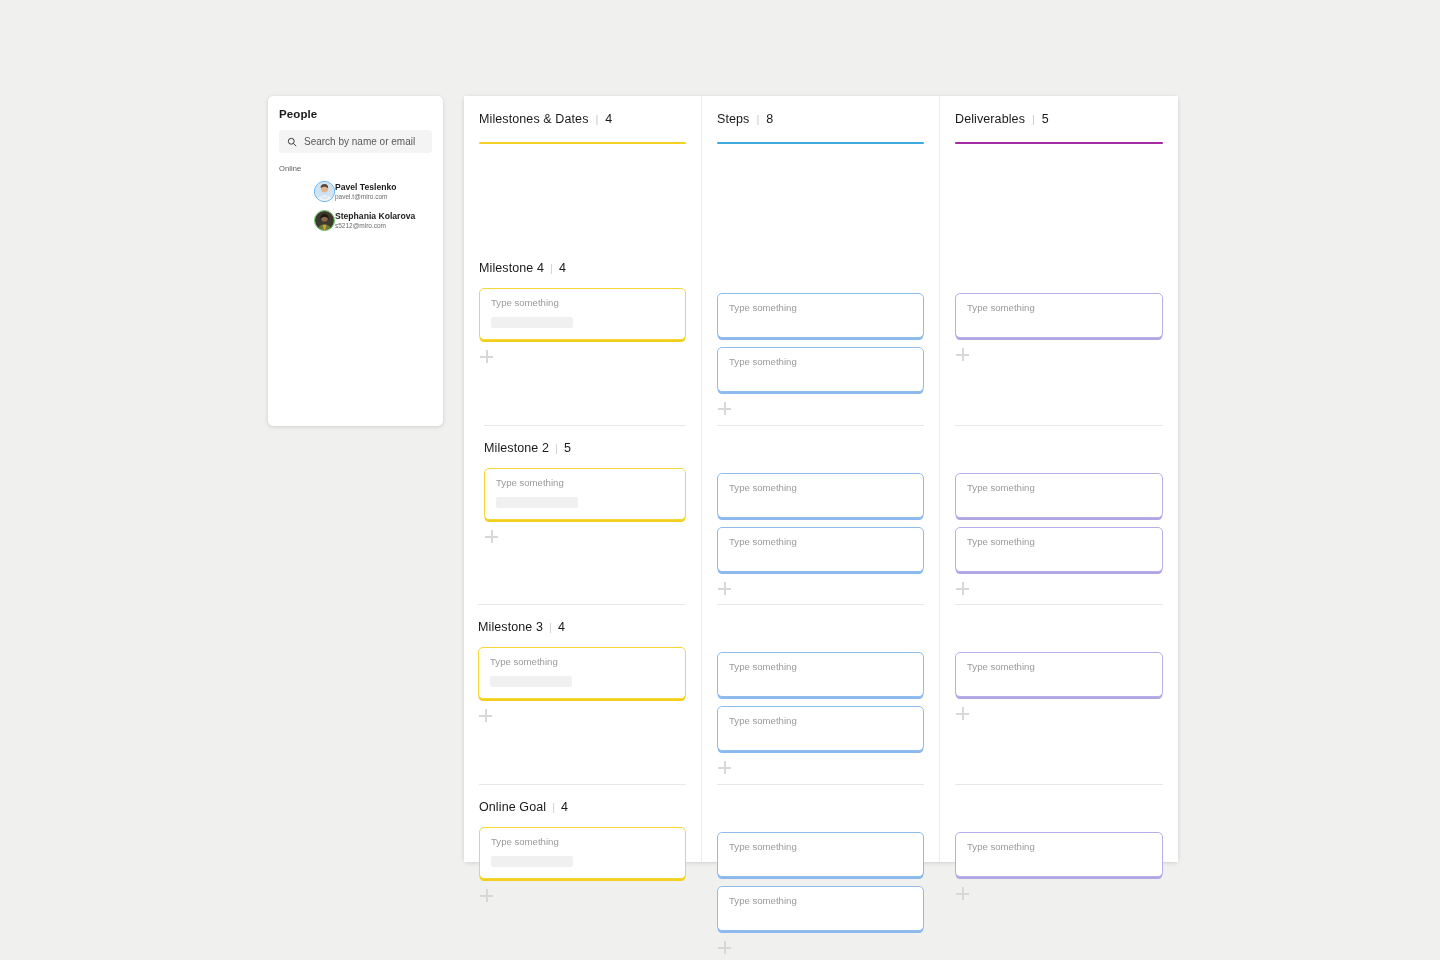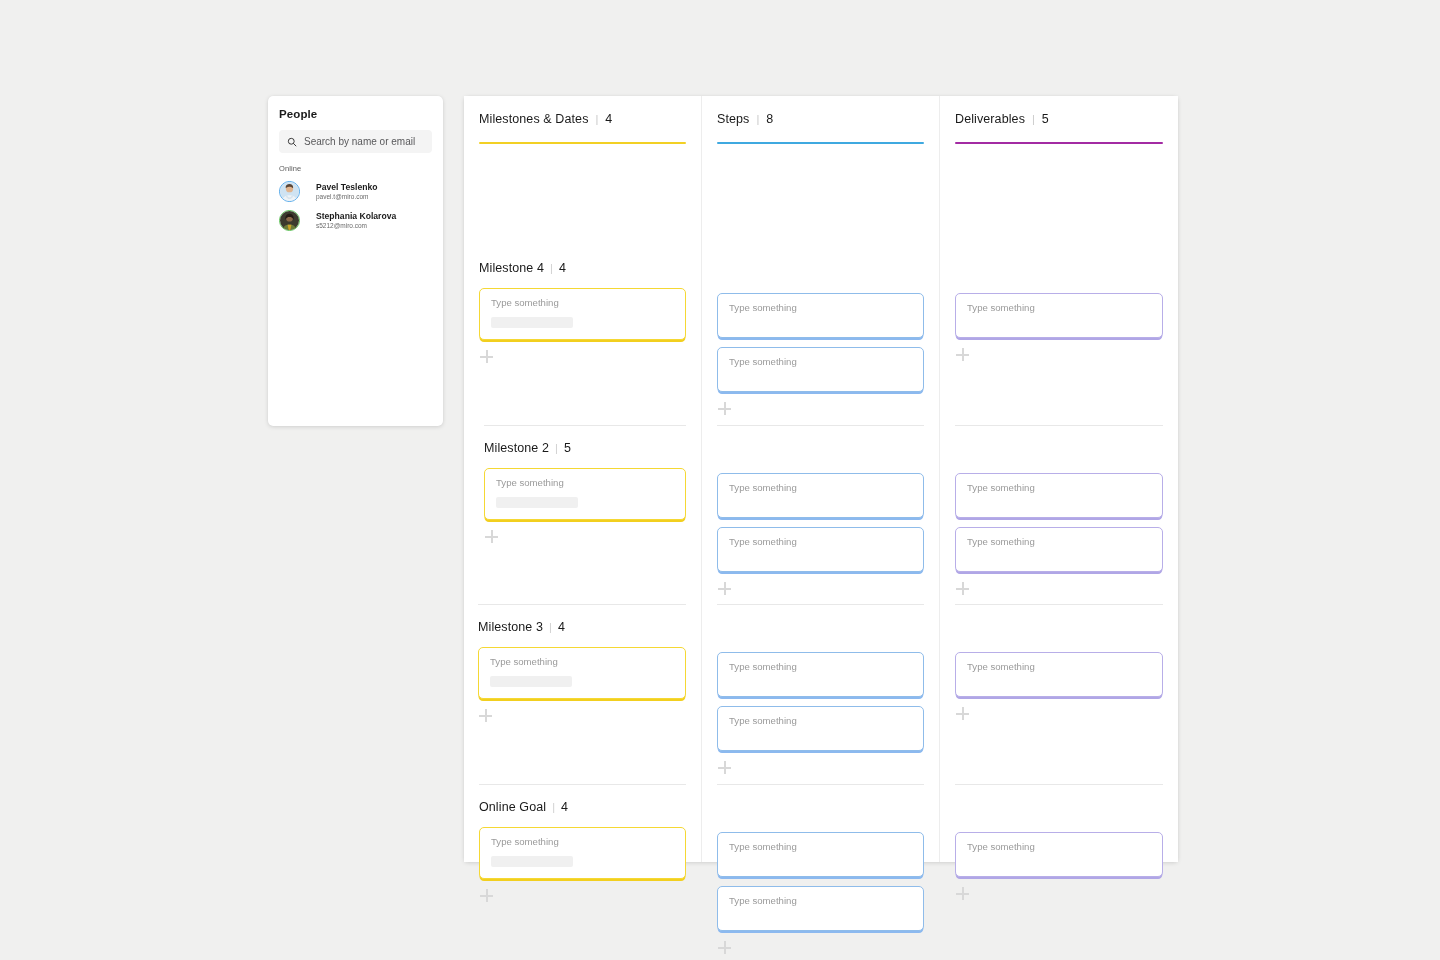--- a/index.html
+++ b/index.html
@@ -33,21 +33,21 @@
   .search-input {
     border: 0; outline: 0; background: transparent;
     font-family: "Liberation Sans", sans-serif;
     font-size: 10px; color: #4d4d4d; width: 100%;
   }
   .search-input::placeholder { color: #59595b; }
   .online-label {
     font-size: 7.5px; color: #5b5b5b; margin-bottom: 8px; letter-spacing: .1px;
   }
   .person-row {
-    display: flex; align-items: center; gap: 16px; margin-bottom: 8px;
+    display: flex; align-items: center; gap: 0; margin-bottom: 8px; margin-left: 35px;
   }
   .avatar {
     width: 21px; height: 21px; border-radius: 50%;
     flex: 0 0 auto; position: relative;
     border: 1.5px solid #4aa3e8;
     overflow: hidden;
   }
   .avatar.green { border-color: #5bbf54; }
   .avatar-art { position: absolute; inset: 0; }
   .person-meta { min-width: 0; }

